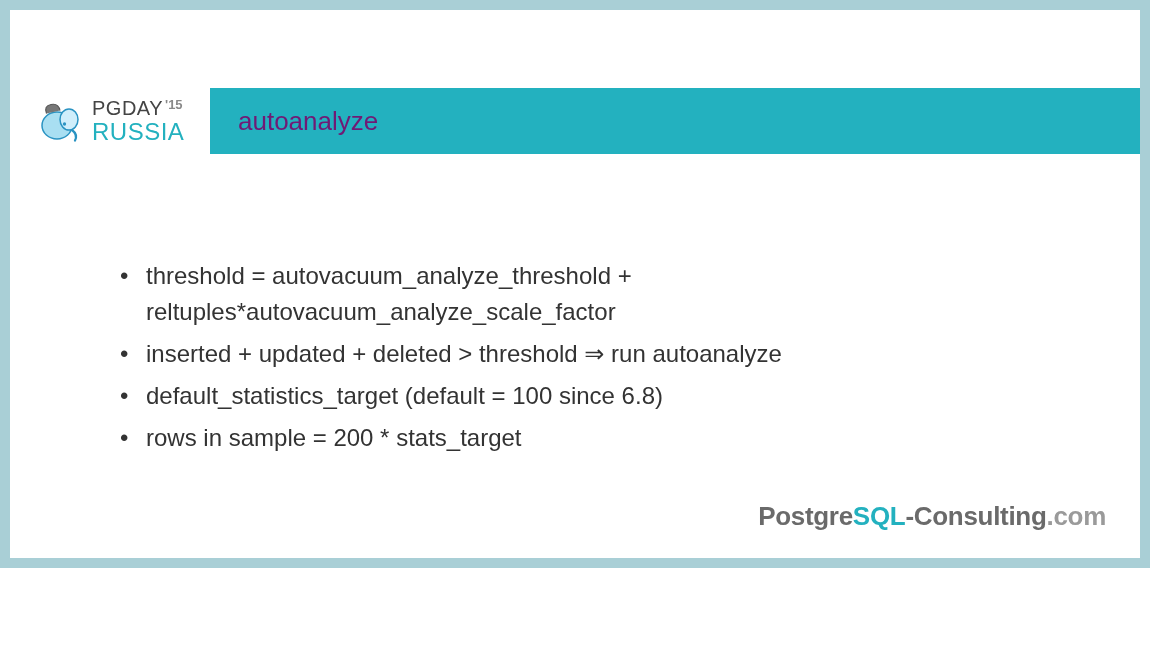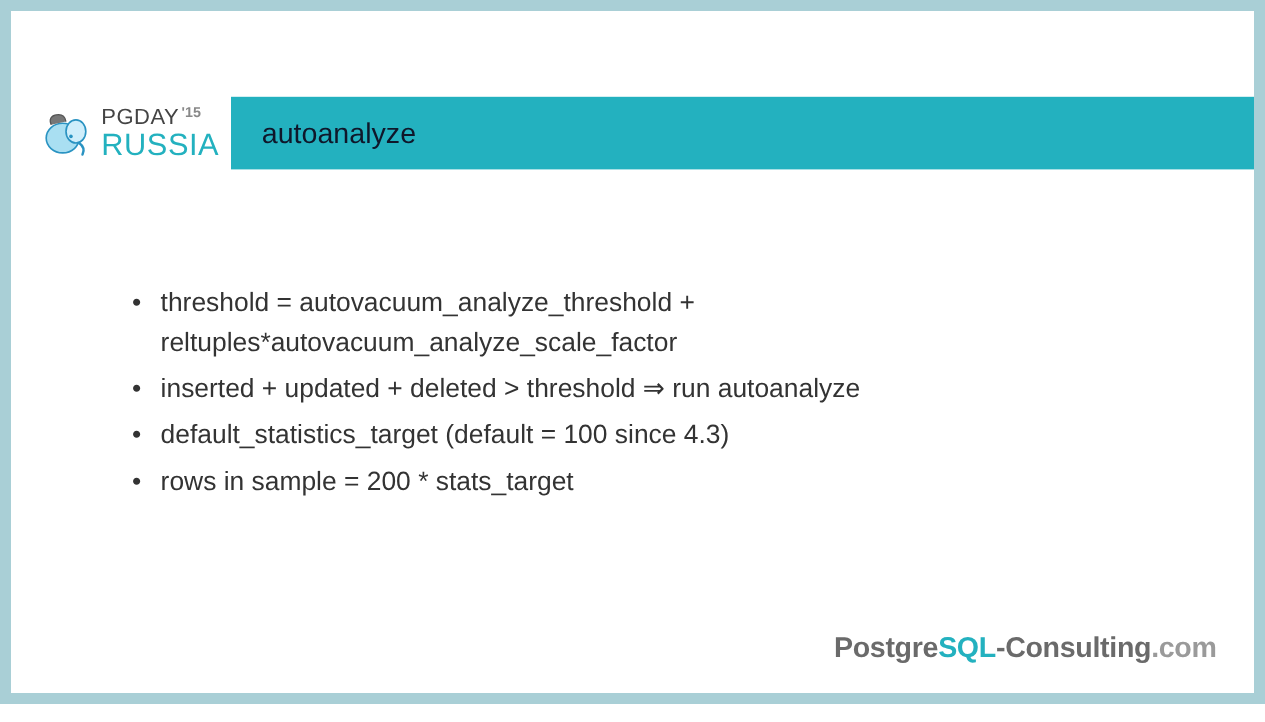--- a/index.html
+++ b/index.html
@@ -1,18 +1,18 @@
 <!DOCTYPE html>
 <html><head>
 <meta charset="utf-8">
 <style>
   * { margin: 0; padding: 0; box-sizing: border-box; }
   html, body { width: 1150px; height: 656px; font-family: "Segoe UI", "Helvetica Neue", Arial, sans-serif; }
   .outer-frame {
-    width: 1150px; height: 640px;
+    width: 1150px; height: 568px;
     background: #a9cfd6;
     padding: 10px;
   }
   .slide {
     width: 100%; height: 100%;
     background: #ffffff;
     position: relative;
   }
   .header-row {
     position: absolute;
@@ -43,29 +43,29 @@
     letter-spacing: 0.5px;
     font-weight: 500;
   }
   .logo-year {
     font-size: 13px;
     color: #888;
     vertical-align: super;
     margin-left: 2px;
   }
   .logo-line2 {
-    font-size: 28px;
+    font-size: 24px;
     color: #23b1bf;
     letter-spacing: 0.5px;
     font-weight: 500;
   }
   .title-bar {
     flex: 1;
     background: #23b1bf;
-    color: #0f172a;
+    color: #701a75;
     display: flex;
     align-items: center;
     padding-left: 28px;
     font-size: 26px;
     font-weight: 300;
     text-align: right;
   }
   .content {
     position: absolute;
     top: 248px;
@@ -125,21 +125,21 @@
       </div>
       <div class="title-bar">
         <span>autoanalyze</span>
       </div>
     </div>
 
     <div class="content">
       <ul>
         <li>threshold = autovacuum_analyze_threshold + reltuples*autovacuum_analyze_scale_factor</li>
         <li>inserted + updated + deleted &gt; threshold ⇒ run autoanalyze</li>
-        <li>default_statistics_target (default = 100 since 4.3)</li>
+        <li>default_statistics_target (default = 100 since 6.8)</li>
         <li>rows in sample = 200 * stats_target</li>
       </ul>
     </div>
 
     <div class="footer">
       <span class="dark">Postgre</span><span class="teal">SQL</span><span class="dark">-Consulting</span><span>.com</span>
     </div>
 
   </div>
 </div>

